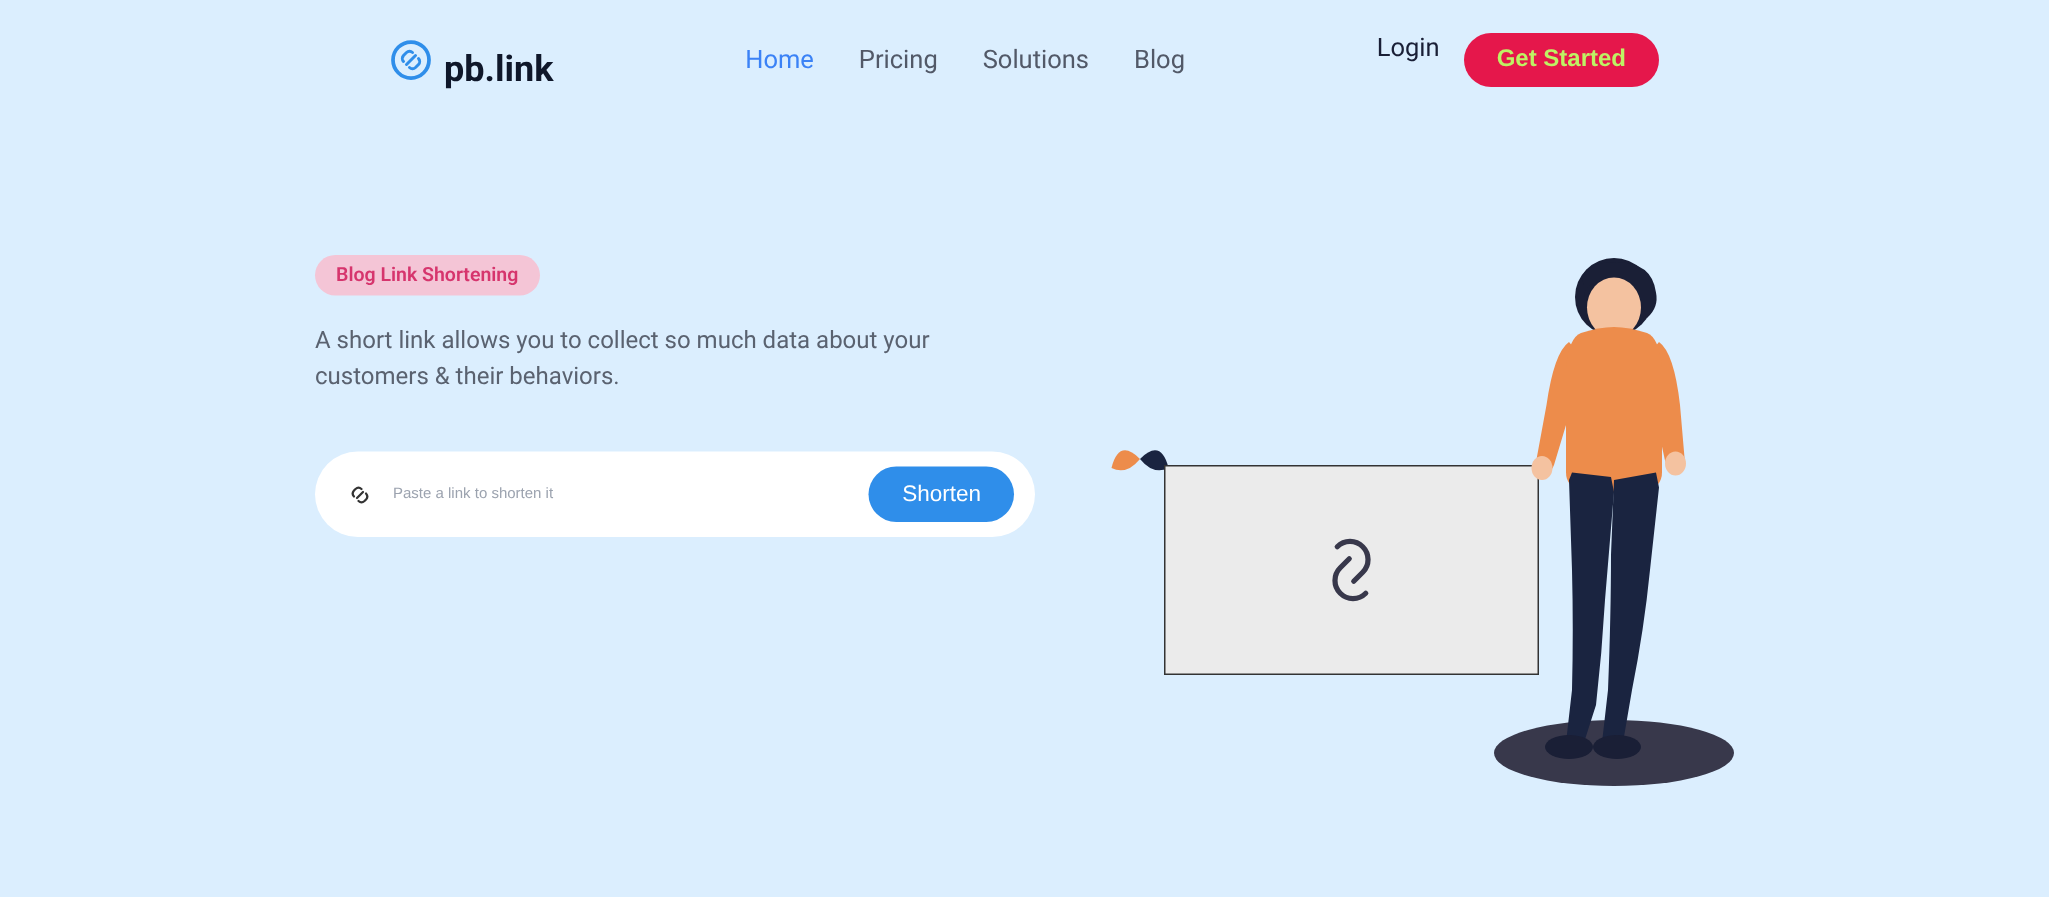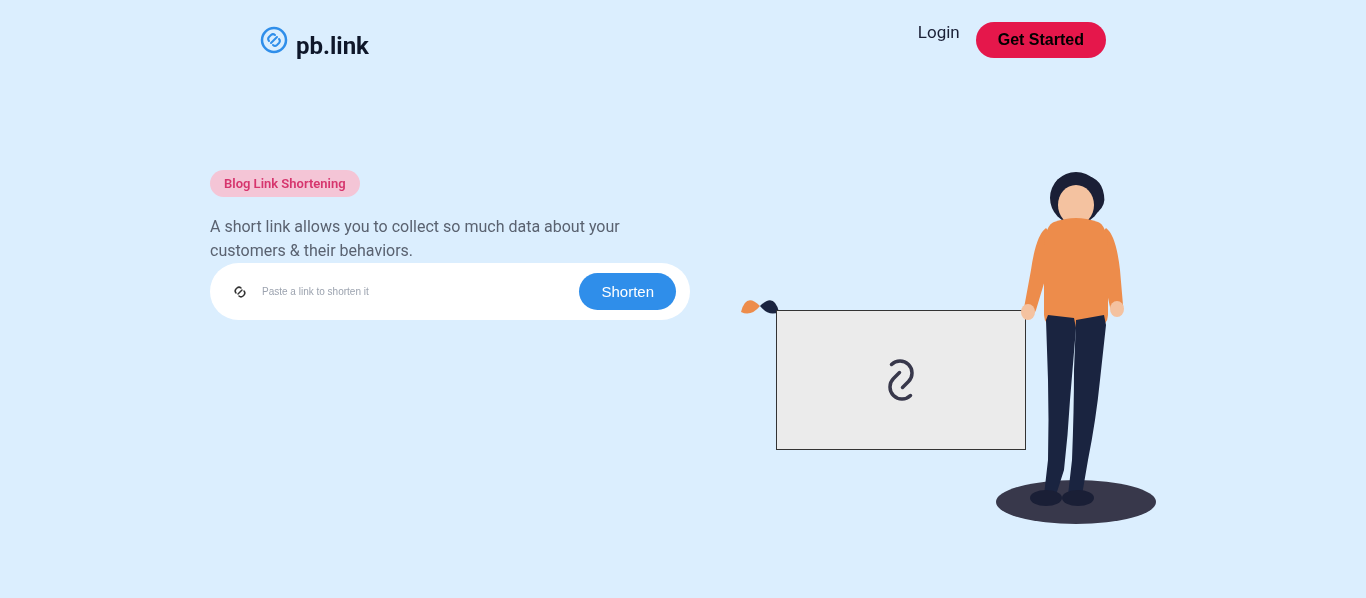--- a/index.html
+++ b/index.html
@@ -53,21 +53,21 @@
       align-items: flex-start;
       gap: 16px;
     }
     .login-link {
       font-size: 17px;
       color: #1a1f36;
       cursor: pointer;
     }
     .get-started-btn {
       background-color: #e5174b;
-      color: #000000;
+      color: #bef264;
       font-size: 16px;
       font-weight: 600;
       padding: 9px 22px;
       border-radius: 24px;
       border: none;
       cursor: pointer;
     }
     .hero {
       display: flex;
       padding: 90px 210px 0 210px;
@@ -90,20 +90,21 @@
       font-size: 44px;
       font-weight: 700;
       color: #1a1f36;
       line-height: 1.25;
       margin-bottom: 18px;
     }
     .hero-description {
       font-size: 16px;
       color: #5a6270;
       line-height: 1.5;
+      margin-bottom: 38px;
     }
     .shorten-form {
       display: flex;
       align-items: center;
       background-color: white;
       border-radius: 30px;
       padding: 10px 14px 10px 22px;
       width: 480px;
     }
     .link-icon {
@@ -184,20 +185,26 @@
 <body>
 
 <header class="header">
   <div class="logo">
     <svg class="logo-icon" viewBox="0 0 28 28" fill="none">
       <circle cx="14" cy="14" r="12" stroke="#2f8eea" stroke-width="2.5"></circle>
       <path d="M11 17 L17 11 M9 15 a3 3 0 0 1 0-4 l2-2 a3 3 0 0 1 4 0 M19 13 a3 3 0 0 1 0 4 l-2 2 a3 3 0 0 1-4 0" stroke="#2f8eea" stroke-width="2" stroke-linecap="round"></path>
     </svg>
     <span class="logo-text">pb.link</span>
   </div>
+  <nav class="nav">
+    <a class="nav-link active">Home</a>
+    <a class="nav-link">Pricing</a>
+    <a class="nav-link">Solutions</a>
+    <a class="nav-link">Blog</a>
+  </nav>
   <div class="header-actions">
     <a class="login-link">Login</a>
     <button class="get-started-btn">Get Started</button>
   </div>
 </header>
 
 <section class="hero">
   <div class="hero-content">
     <span class="badge">Blog Link Shortening</span>
     <p class="hero-description">A short link allows you to collect so much data about your customers &amp; their behaviors.</p>

